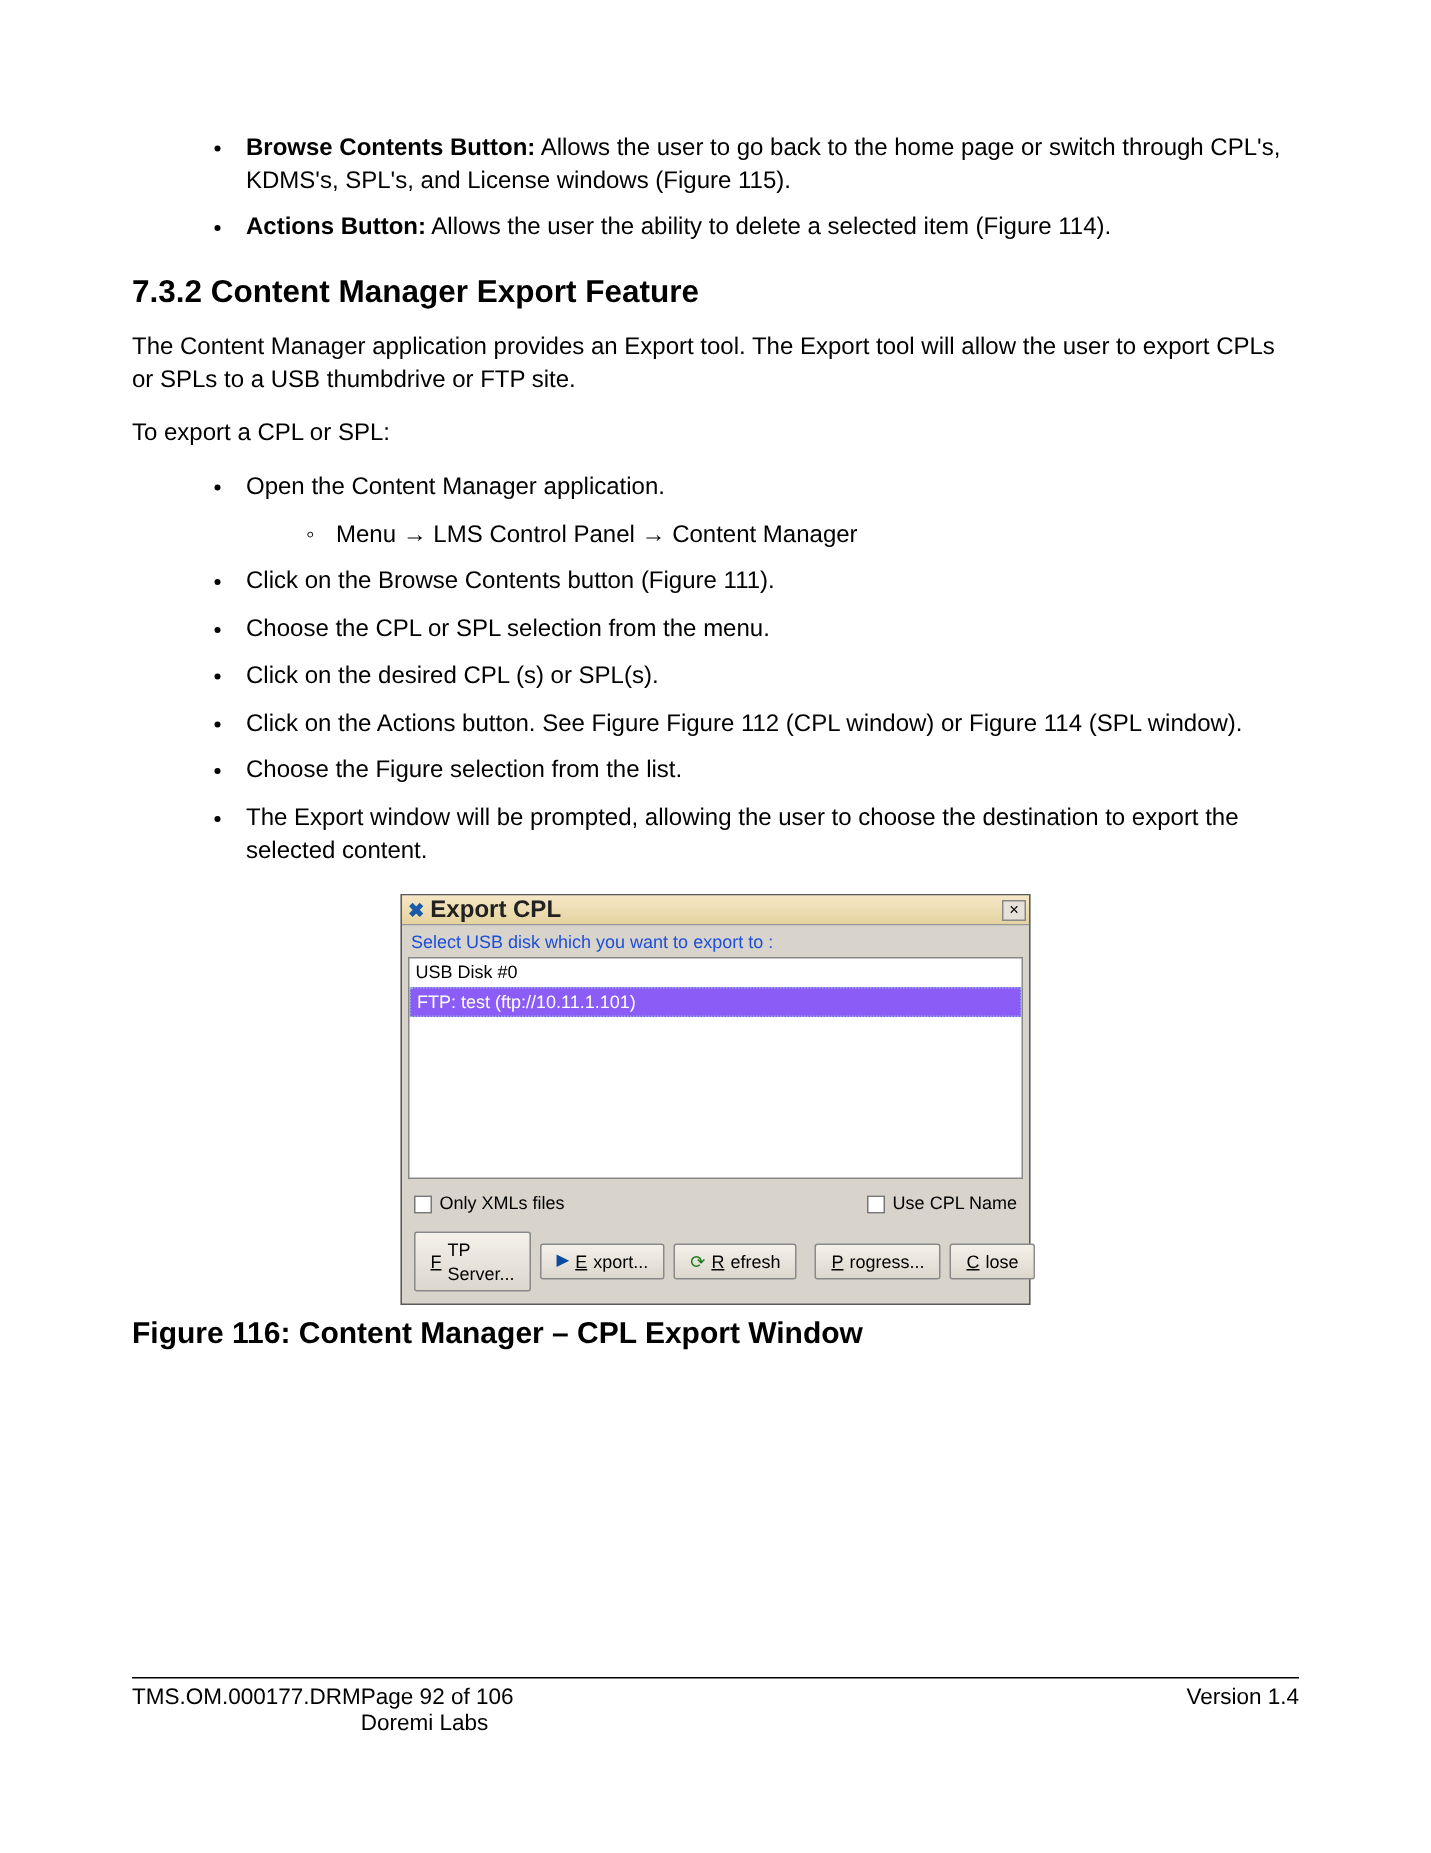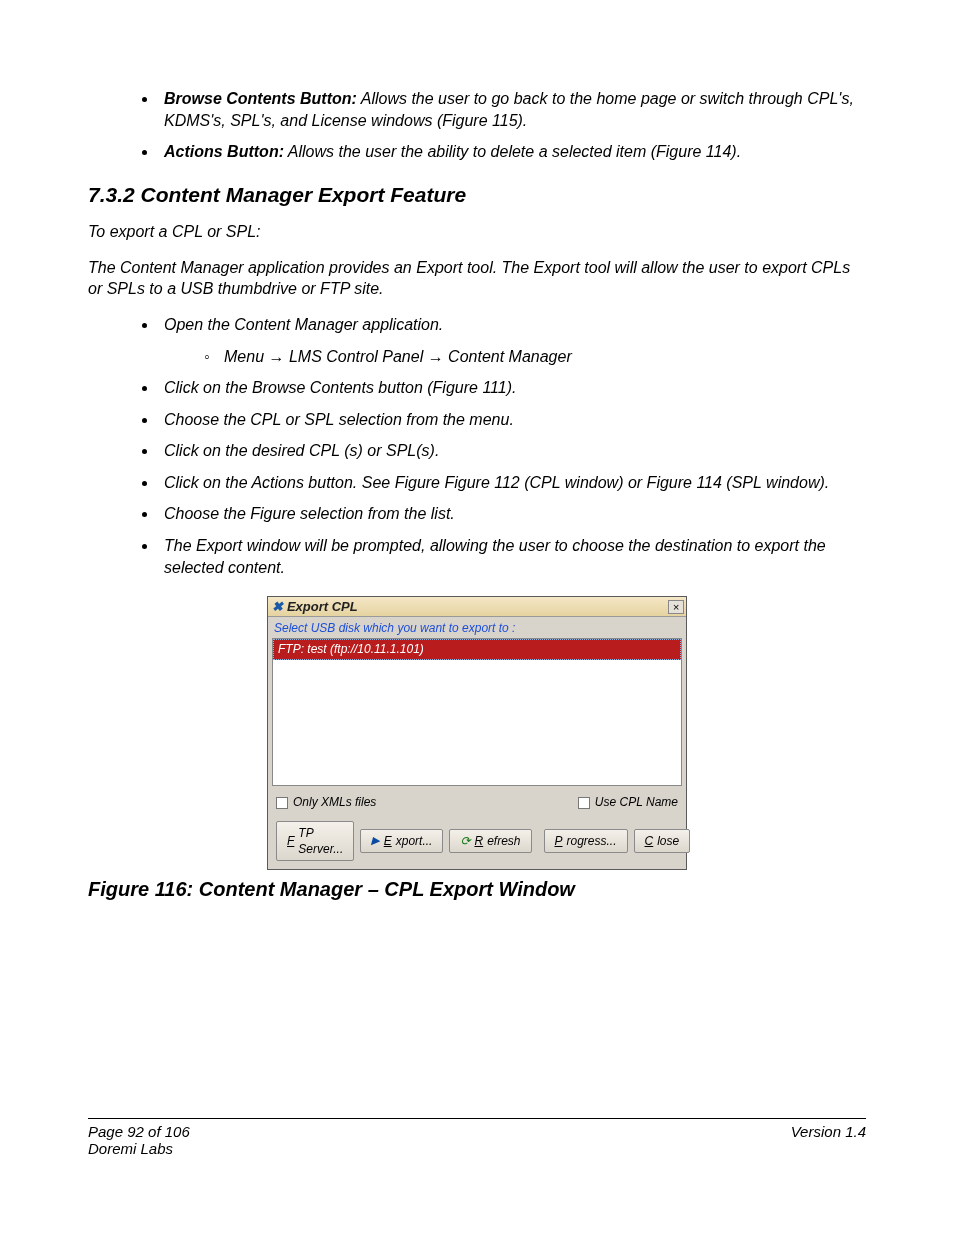--- a/index.html
+++ b/index.html
@@ -1,37 +1,37 @@
 <!DOCTYPE html>
 <html><head>
 <meta charset="utf-8">
 <style>
   * { box-sizing: border-box; margin: 0; padding: 0; }
   html, body { width: 954px; height: 1235px; background: #fff; font-family: Arial, Helvetica, sans-serif; color: #000; }
-  .page { position: relative; width: 954px; height: 1235px; padding: 88px 88px 0 88px; font-style: italic; }
+  .page { position: relative; width: 954px; height: 1235px; padding: 88px 88px 0 88px; }
   .content { font-size: 16px; line-height: 1.35; }
   .top-list { list-style: disc; margin-left: 70px; margin-bottom: 18px; }
   .top-list li { margin-bottom: 10px; padding-left: 6px; }
   .top-list .bold { font-weight: bold; }
   h2.section { font-size: 21px; font-weight: bold; margin: 8px 0 12px 0; }
   .para { margin-bottom: 14px; }
   .steps { list-style: disc; margin-left: 70px; }
   .steps li { margin-bottom: 10px; padding-left: 6px; }
   .substeps { list-style: none; margin: 10px 0 0 34px; }
   .substeps li::before { content: "◦"; display: inline-block; width: 20px; }
   .fig-wrap { text-align: center; margin-top: 18px; }
   .export-dialog { display: inline-block; width: 420px; border: 1px solid #5a5a5a; text-align: left; font-family: Tahoma, Arial, sans-serif; font-size: 12px; background: #d8d4cc; }
   .titlebar { display: flex; align-items: center; height: 20px; background: linear-gradient(#f5e7c6, #e5d3a0); border-bottom: 1px solid #999; padding: 0 2px 0 4px; }
   .tb-x { color: #1a5aa8; font-weight: bold; font-size: 13px; margin-right: 4px; }
-  .tb-title { flex: 1; font-weight: bold; color: #222; font-size: 13px; }
+  .tb-title { flex: 1; font-weight: bold; color: #222; font-size: 16px; }
   .tb-close { width: 16px; height: 14px; border: 1px solid #888; background: #e6e2da; text-align: center; line-height: 12px; font-size: 11px; cursor: default; }
   .prompt { padding: 3px 6px 2px 6px; color: #1d4ed8; background: #d8d4cc; }
   .listbox { background: #fff; border: 1px solid #888; margin: 0 4px; height: 148px; overflow: hidden; }
   .list-item { padding: 1px 4px; font-size: 12px; }
-  .list-item.selected { background: #b91c1c; color: #fff; border: 1px dotted #96b0e0; }
+  .list-item.selected { background: #8b5cf6; color: #fff; border: 1px dotted #96b0e0; }
   .opts-row { display: flex; justify-content: space-between; padding: 8px 8px 6px 8px; }
   .chk { display: flex; align-items: center; gap: 5px; text-align: center; }
   .chk-box { width: 12px; height: 12px; border: 1px solid #777; background: #fff; display: inline-block; }
   .btn-row { display: flex; gap: 6px; padding: 4px 8px 8px 8px; align-items: center; }
   .btn { border: 1px solid #8a8a8a; background: linear-gradient(#f4f1ea, #dcd7cd); padding: 3px 10px; font-size: 12px; display: inline-flex; align-items: center; gap: 4px; border-radius: 2px; cursor: default; }
   .btn .u { text-decoration: underline; }
   .spacer { flex: 1; }
   .icon-export { color: #0a4aa0; font-size: 11px; }
   .icon-refresh { color: #1a7a1a; font-size: 12px; }
   .caption { font-weight: bold; text-align: left; margin-top: 6px; font-size: 20px; }
@@ -52,22 +52,22 @@
       <li>
         <span class="bold">Browse Contents Button:</span><span> Allows the user to go back to the home page or switch through CPL's, KDMS's, SPL's, and License windows (Figure 115).</span>
       </li>
       <li>
         <span class="bold">Actions Button:</span><span> Allows the user the ability to delete a selected item (Figure 114).</span>
       </li>
     </ul>
 
     <h2 class="section">7.3.2 Content Manager Export Feature</h2>
 
+    <p class="para">The Content Manager application provides an Export tool. The Export tool will allow the user to export CPLs or SPLs to a USB thumbdrive or FTP site.</p>
     <p class="para">To export a CPL or SPL:</p>
-    <p class="para">The Content Manager application provides an Export tool. The Export tool will allow the user to export CPLs or SPLs to a USB thumbdrive or FTP site.</p>
 
     <ul class="steps">
       <li>
         <span>Open the Content Manager application.</span>
         <ul class="substeps">
           <li><span>Menu → LMS Control Panel → Content Manager</span></li>
         </ul>
       </li>
       <li>Click on the Browse Contents button (Figure 111).</li>
       <li>Choose the CPL or SPL selection from the menu.</li>
@@ -79,20 +79,21 @@
 
     <div class="fig-wrap">
       <div class="export-dialog">
         <div class="titlebar">
           <span class="tb-x">✖</span>
           <span class="tb-title">Export CPL</span>
           <span class="tb-close">×</span>
         </div>
         <div class="prompt">Select USB disk which you want to export to :</div>
         <div class="listbox">
+          <div class="list-item">USB Disk #0</div>
           <div class="list-item selected">FTP: test (ftp://10.11.1.101)</div>
         </div>
         <div class="opts-row">
           <label class="chk">
             <span class="chk-box"></span>
             <span>Only XMLs files</span>
           </label>
           <label class="chk">
             <span class="chk-box"></span>
             <span>Use CPL Name</span>
@@ -126,20 +127,21 @@
       </div>
       <div class="caption">Figure 116: Content Manager – CPL Export Window</div>
     </div>
 
 
   </div>
 
   <div class="footer">
     <div class="footer-line"></div>
     <div class="footer-row">
+      <div>TMS.OM.000177.DRM</div>
       <div class="footer-center">
         <div>Page 92 of 106</div>
         <div>Doremi Labs</div>
       </div>
       <div>Version 1.4</div>
     </div>
   </div>
 </div>
 
 </body></html>

